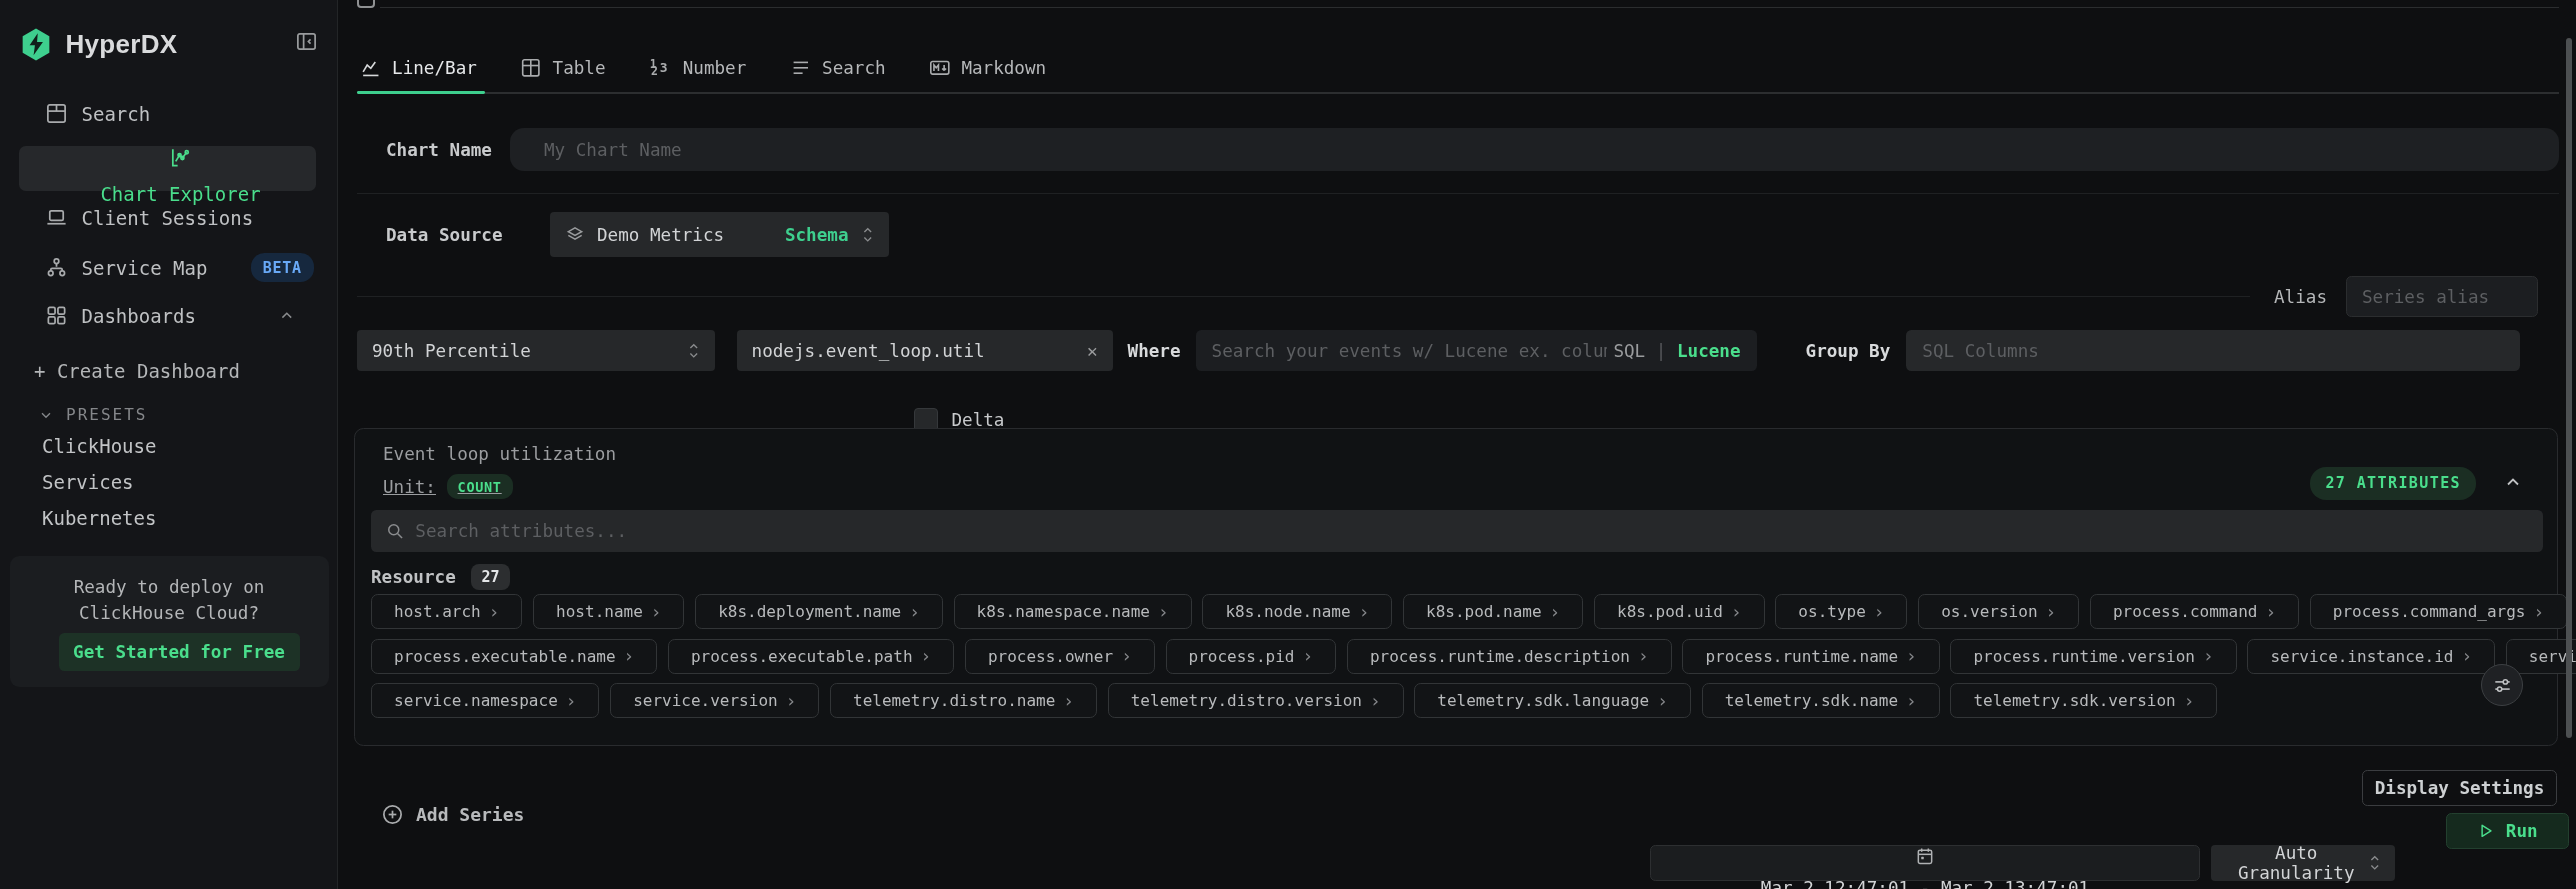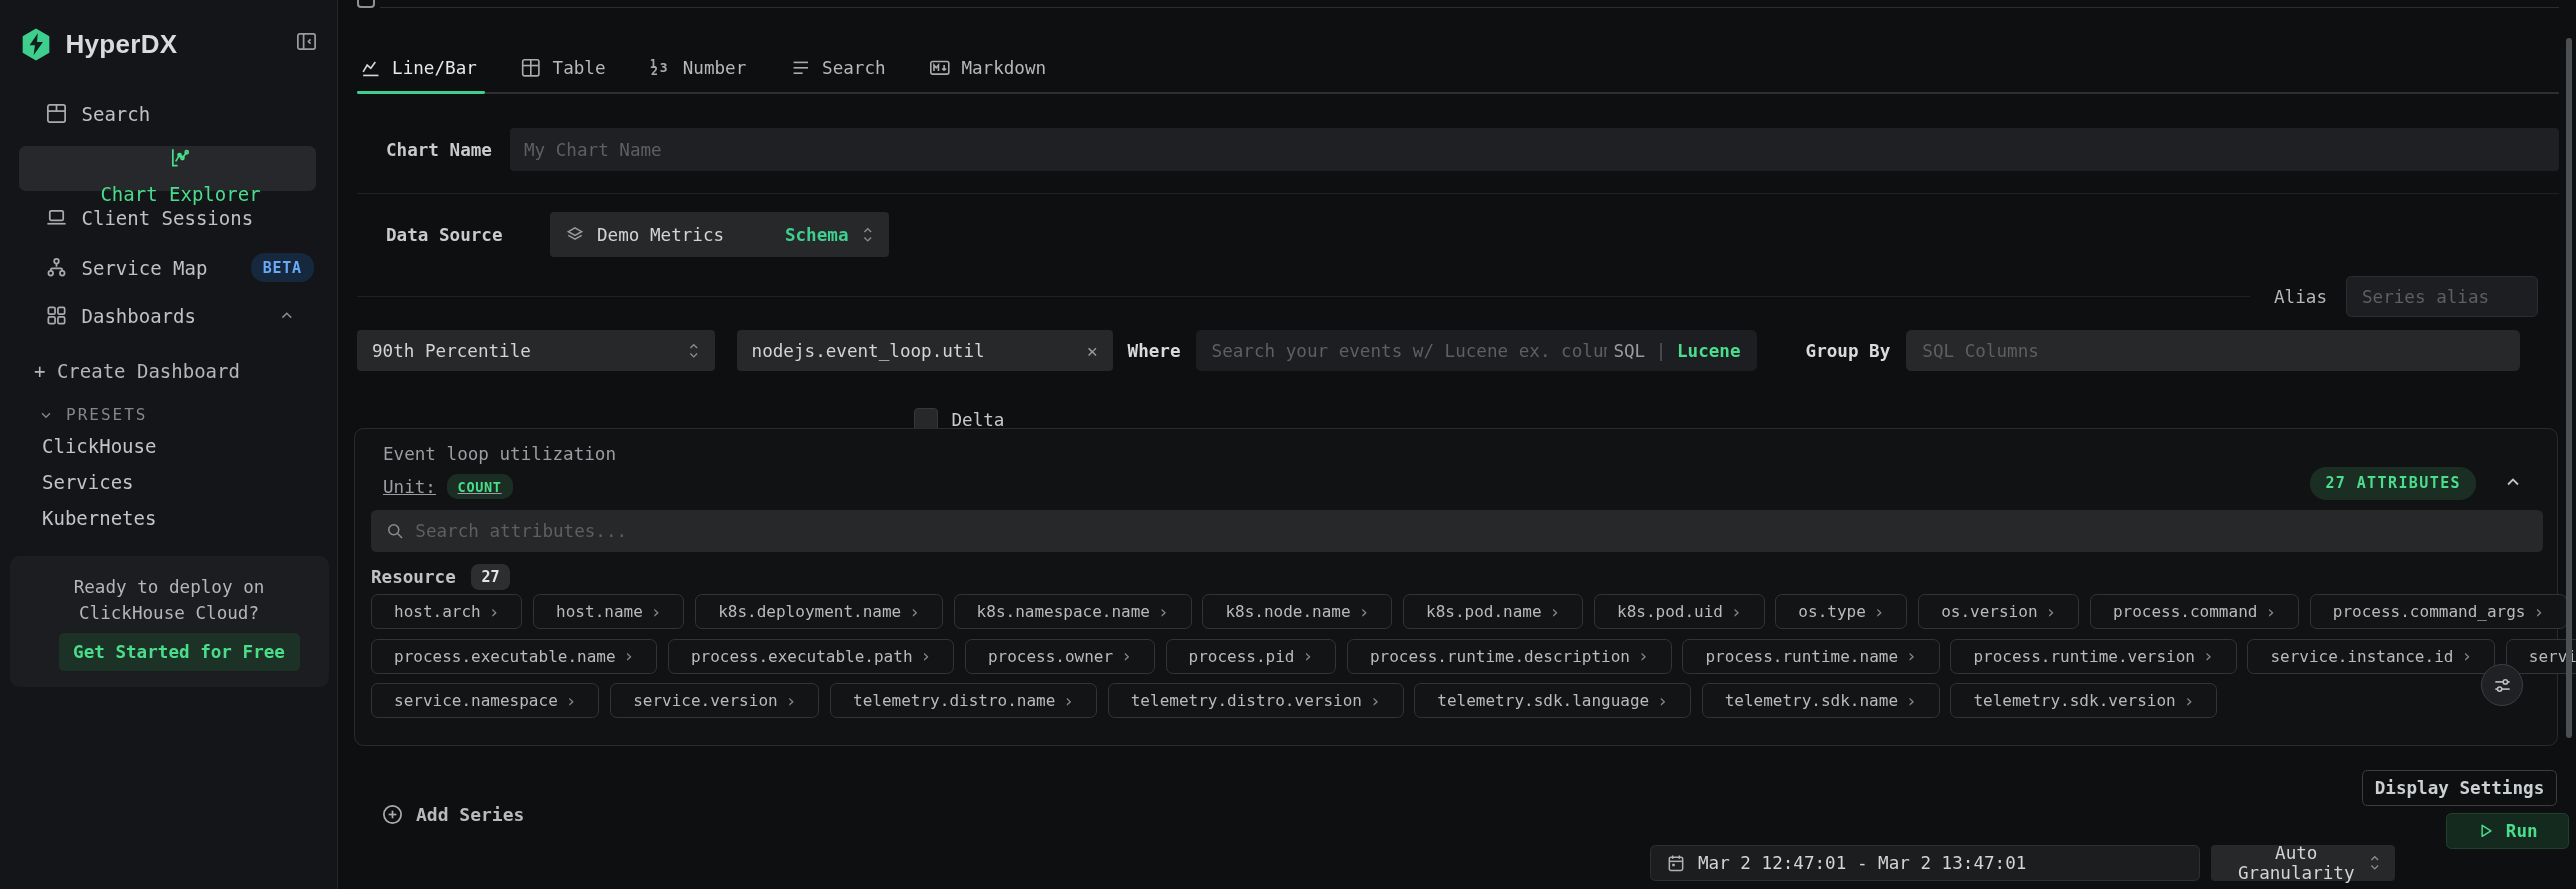--- a/index.html
+++ b/index.html
@@ -60,21 +60,21 @@
 
   .num-icon { position:relative; width:23px; height:21.6px; display:inline-block; font-weight:bold; color:#a9abad; }
   .num-icon i { position:absolute; font-style:normal; font-size:11.5px; }
   .num-icon i:nth-child(1) { left:0.7px; top:0; }
   .num-icon i:nth-child(2) { left:2px; bottom:0; }
   .num-icon i:nth-child(3) { left:10.8px; top:3.4px; font-size:13px; }
 
   .row-chartname { position:absolute; left:357px; top:128px; width:2202px; display:flex; align-items:center; }
   .field-label { font-weight:600; color:#c8cacc;margin-left:29px; }
   .row-chartname .field-label { width:124px; flex:none; }
-  .input-dark { height:43px; background:#1e2023; border-radius:4px; display:flex; align-items:center; padding:0 14px; }
+  .input-dark { height:43px; background:#1e2023; border-radius:14px; display:flex; align-items:center; padding:0 34px; }
   .row-chartname .input-dark { flex:1; }
 
   .divider { position:absolute; background:#1f2123; height:1.4px; }
   .div-a { left:357px; top:193px; width:2202px; }
 
   .row-datasource { position:absolute; left:357px; top:212px; display:flex; align-items:center; }
   .row-datasource .field-label { width:164px; flex:none; }
   .select-box { height:45px; background:#26282a; border-radius:4px; display:flex; align-items:center; padding:0 15px; color:#d2d4d6; }
   .ds-select { width:339px; gap:12px; }
   .ds-select .schema { margin-left:auto; color:#3ecf8e; font-weight:bold; }
@@ -131,21 +131,21 @@
   
   .add-series { position:absolute; left:381px; top:797px; height:35px; display:flex; align-items:center;
     gap:12px; color:#b8babc; font-weight:bold; font-size:18px; }
   .add-series svg { color:#a9abad; }
   .display-settings { position:absolute; left:2362px; top:770px; width:195px; height:36px;
     border:1.4px solid #3b3d40; border-radius:5.4px; color:#cdd0d2; font-weight:bold;
     display:flex; align-items:center; justify-content:center; }
 
   .date-range { position:absolute; left:1650px; top:845px; width:550px; height:36px;
     background:#1b1d1f; border:1.4px solid #2d2f31; border-radius:5.4px;
-    display:flex; align-items:center; padding:0 15px; gap:12px; color:#d2d4d6; }
+    display:flex; align-items:center; padding:0 15px; gap:12px; color:#d2d4d6;flex-direction:column; }
   .date-range .cicon { color:#b0b2b4; flex:none; }
   .granularity { position:absolute; left:2211px; top:845px; width:184px; height:36px;
     background:#26282a; border-radius:4px; display:flex; align-items:center; padding:0 13.5px; color:#d2d4d6; }
   .granularity .updown { margin-left:auto; }
   .run-btn { position:absolute; left:2446px; top:813px; width:123px; height:36px;
     background:#152a1e; border:1.4px solid #23402f; border-radius:5.4px;
     display:flex; align-items:center; justify-content:center; gap:10.8px;
     color:#4ade8c; font-weight:bold; }
 
   .fab { position:absolute; left:2481px; top:664px; width:42px; height:42px; border-radius:50%;

